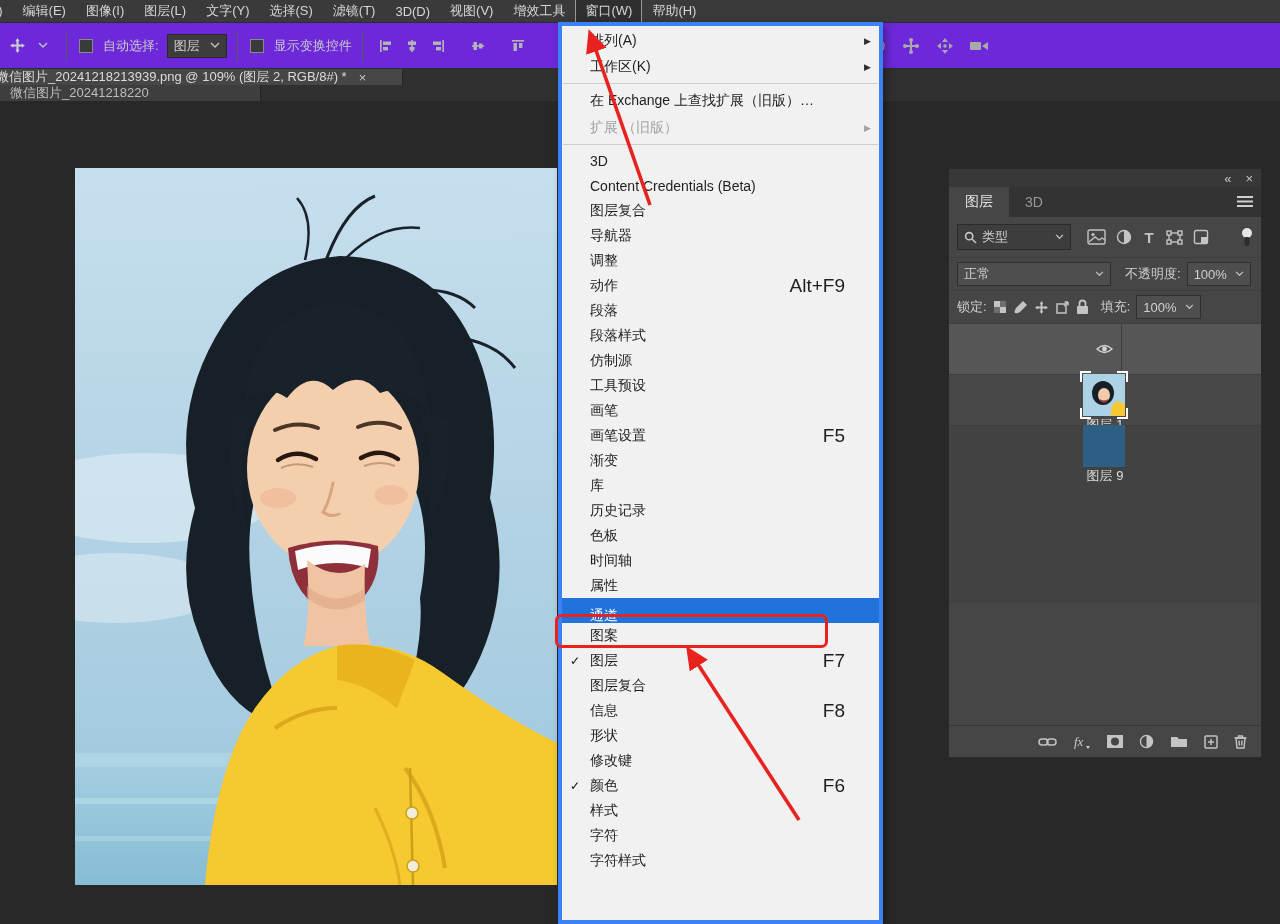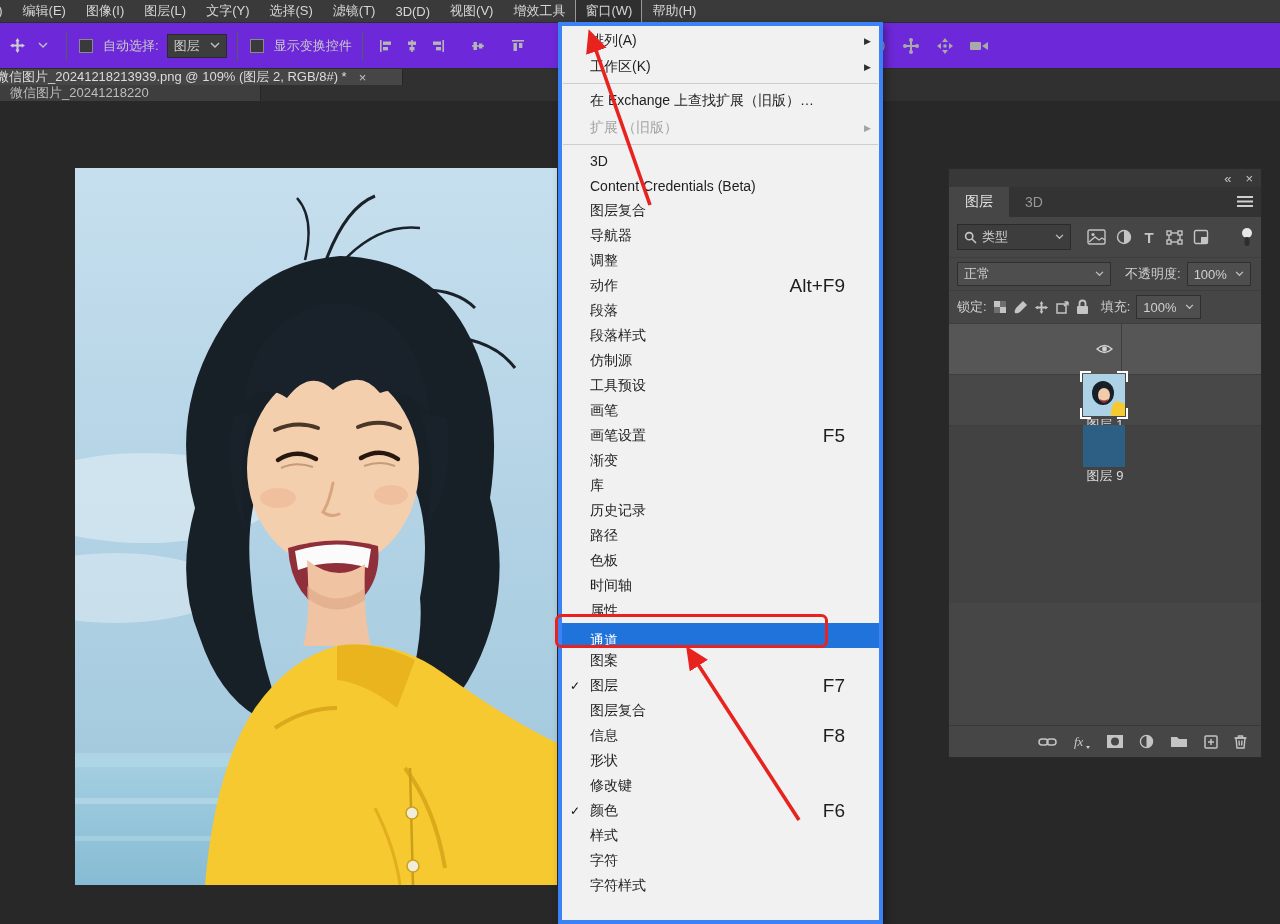--- a/index.html
+++ b/index.html
@@ -402,26 +402,20 @@
       <span class="ma"></span>
     </div>
   <div class="mrow">
       <span class="mk"></span>
       <span class="ml">历史记录</span>
       <span class="ms"></span>
       <span class="ma"></span>
     </div>
   <div class="mrow">
       <span class="mk"></span>
-      <span class="ml">路径</span>
-      <span class="ms"></span>
-      <span class="ma"></span>
-    </div>
-  <div class="mrow">
-      <span class="mk"></span>
       <span class="ml">色板</span>
       <span class="ms"></span>
       <span class="ma"></span>
     </div>
   <div class="mrow">
       <span class="mk"></span>
       <span class="ml">时间轴</span>
       <span class="ms"></span>
       <span class="ma"></span>
     </div>

